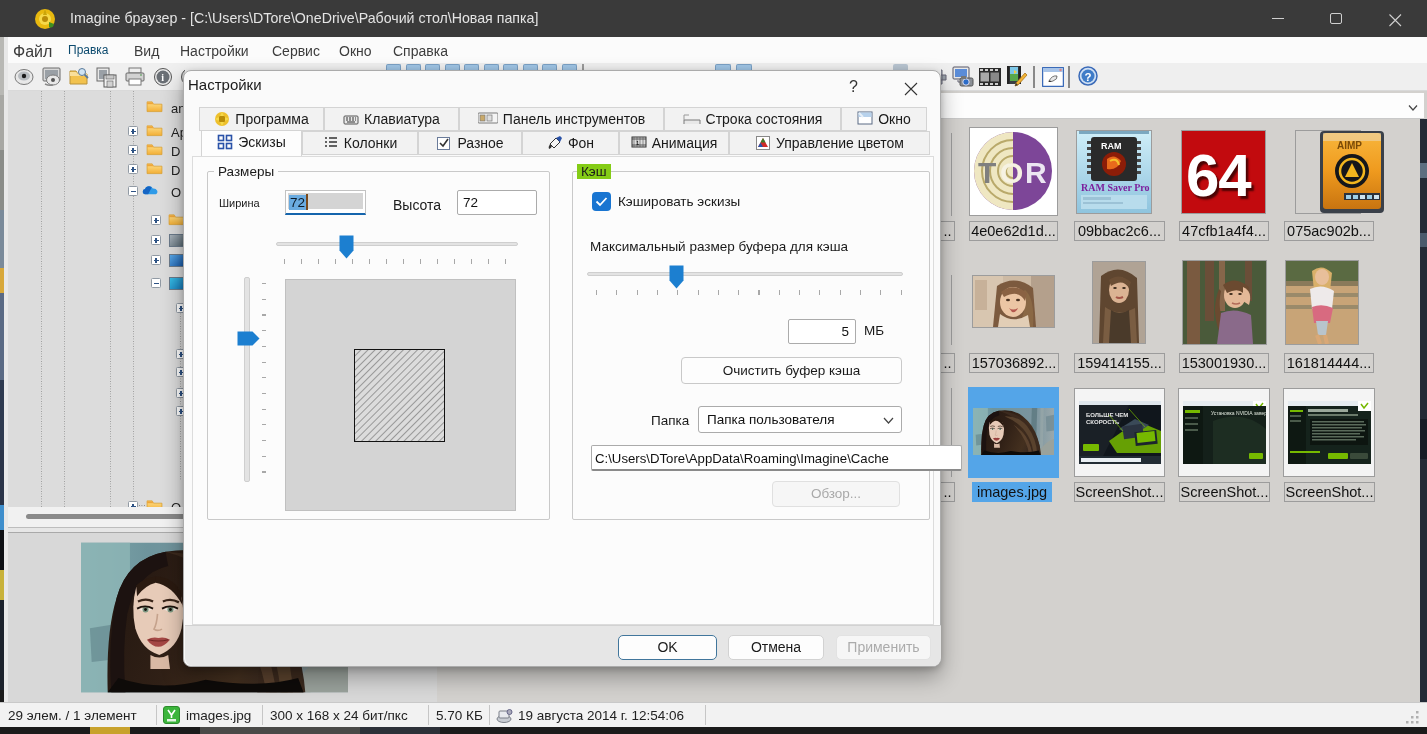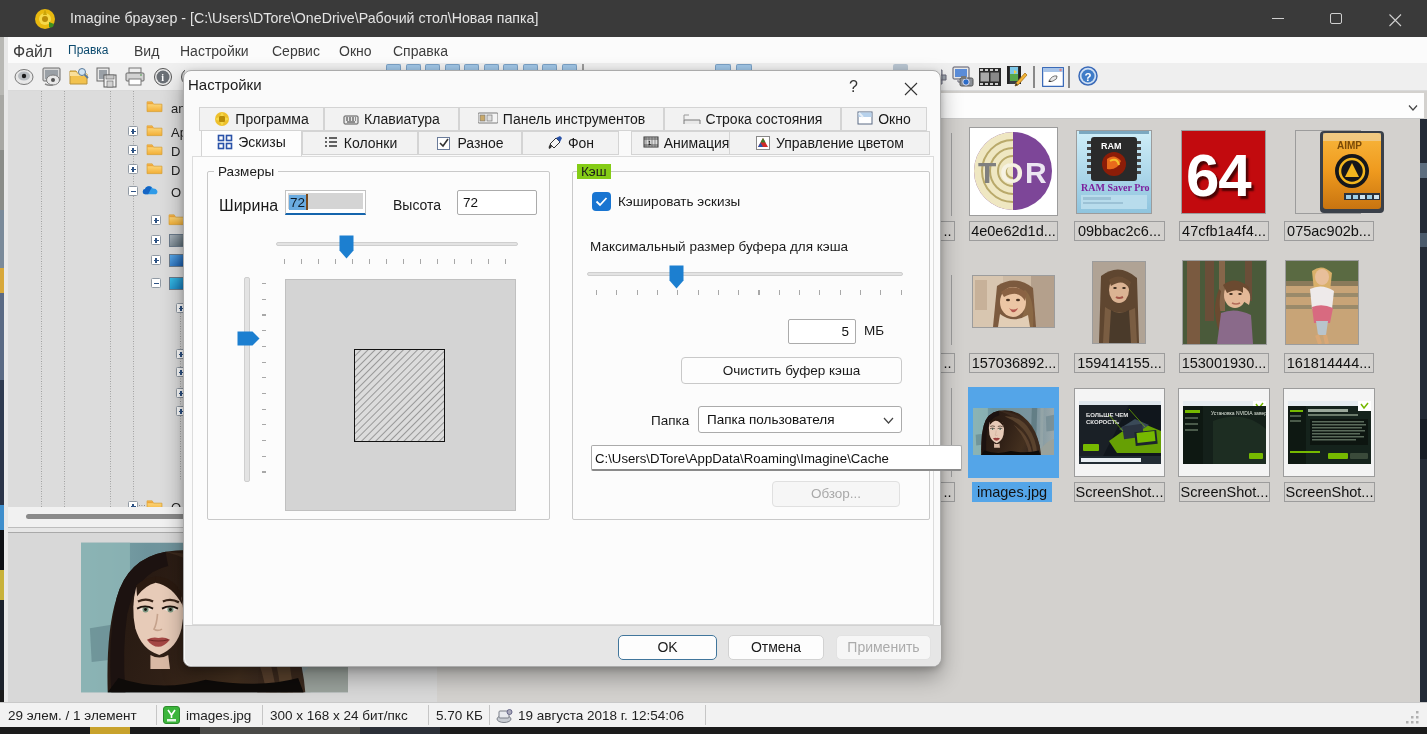--- a/index.html
+++ b/index.html
@@ -609,21 +609,21 @@
   <div class="sdiv" style="left:262px;"></div>
   <div class="sseg" style="left:270px;">300 x 168 x 24 бит/пкс</div>
   <div class="sdiv" style="left:428px;"></div>
   <div class="sseg" style="left:436px;">5.70 КБ</div>
   <div class="sdiv" style="left:489px;"></div>
   <svg class="abs" style="left:496px;top:5px;" width="17" height="15" viewBox="0 0 17 15">
     <ellipse cx="8" cy="11" rx="7" ry="3.5" fill="#c8ccd2" stroke="#7a7f88"></ellipse>
     <rect x="3" y="3" width="10" height="7" rx="1" fill="#e8eaee" stroke="#7a7f88"></rect>
     <circle cx="13.5" cy="4" r="2.5" fill="#aab" stroke="#668"></circle>
   </svg>
-  <div class="sseg" style="left:518px;">19 августа 2018 г. 12:54:06</div>
+  <div class="sseg" style="left:518px;">19 августа 2014 г. 12:54:06</div>
   <div class="sdiv" style="left:705px;"></div>
   <svg class="abs" style="left:1406px;top:8px;" width="14" height="14">
       <g fill="#b0b0b0">
         <rect x="10" y="0" width="2.5" height="2.5"></rect>
         <rect x="10" y="5" width="2.5" height="2.5"></rect>
         <rect x="10" y="10" width="2.5" height="2.5"></rect>
         <rect x="5" y="5" width="2.5" height="2.5"></rect>
         <rect x="5" y="10" width="2.5" height="2.5"></rect>
         <rect x="0" y="10" width="2.5" height="2.5"></rect>
       </g>
@@ -713,21 +713,21 @@
             <path d="M4 8 L7 11 L12 4" stroke="#333" stroke-width="1.6" fill="none"></path>
           </svg></span><span class="tx">Разное</span>
     </div>
     <div class="tab" style="left:338px;top:60px;width:97px;">
       <span class="ti"><svg width="16" height="16">
             <path d="M3 9 L9 3 L13 7 L7 13 Z" fill="#f5f5f5" stroke="#333"></path>
             <path d="M9 3 L13 1 L15 3 L13 7" fill="#2a52a8"></path>
             <path d="M3 9 Q1 12 2 14 Q4 14 5 11 Z" fill="#333"></path>
           </svg></span><span class="tx">Фон</span>
     </div>
-    <div class="tab" style="left:435px;top:60px;width:110px;margin-left:12px;">
+    <div class="tab" style="left:435px;top:60px;width:110px;">
       <span class="ti"><svg width="16" height="14">
             <rect x="1" y="2" width="14" height="10" fill="#ddd" stroke="#333"></rect>
             <path d="M1 4h14M1 10h14" stroke="#333" stroke-width="0.8"></path>
             <path d="M3 2v10M6 2v10M9 2v10M12 2v10" stroke="#555" stroke-width="0.6"></path>
             <text x="5" y="9.5" font-size="6" fill="#000" font-family="Liberation Sans">1</text>
           </svg></span><span class="tx">Анимация</span>
     </div>
     <div class="tab" style="left:545px;top:60px;width:201px;">
       <span class="ti"><svg width="16" height="16">
             <rect x="1.5" y="1.5" width="13" height="13" fill="#fff" stroke="#888"></rect>
@@ -736,21 +736,21 @@
             <path d="M5.5 7.5 L8 12 L3 12 Z" fill="#2a52a8"></path>
           </svg></span><span class="tx">Управление цветом</span>
     </div>
   </div>
 
   <div class="abs" style="left:8px;top:85px;width:742px;height:469px;background:#fcfcfc;border:1px solid #dcdcdc;"></div>
   <div id="groups">
 
     <div class="abs" style="left:23px;top:100px;width:343px;height:349px;border:1px solid #c9c9c9;border-radius:2px;"></div>
     <div class="abs" style="left:30px;top:93px;background:#fcfcfc;padding:0 4px;font-size:13.5px;color:#1a1a1a;">Размеры</div>
-    <div class="abs" style="left:35px;top:126px;font-size:16px;color:#1a1a1a;text-align:right;">Ширина</div>
+    <div class="abs" style="left:35px;top:126px;font-size:11px;color:#1a1a1a;text-align:right;">Ширина</div>
     <div class="abs" style="left:101px;top:119px;width:81px;height:25px;background:#fff;border:1px solid #c2c2c2;border-bottom:2.5px solid #1565ad;">
       <div style="position:absolute;left:2px;top:2px;width:75px;height:16px;background:#d4d4d4;"></div>
       <span style="position:absolute;left:3px;top:3.5px;font-size:13.5px;color:#0c1a28;background:#6aabe0;padding:0 1px;">72</span>
         <span style="position:absolute;left:20px;top:3px;width:1.5px;height:16px;background:#7a4a1c;"></span>
     </div>
     <div class="abs" style="left:209px;top:126px;font-size:14px;color:#1a1a1a;">Высота</div>
     <div class="abs" style="left:273px;top:119px;width:80px;height:25px;background:#fff;border:1px solid #ababab;border-radius:2px;">
       <span style="position:absolute;left:5px;top:4px;font-size:13.5px;color:#111;">72</span>
     </div>
 

